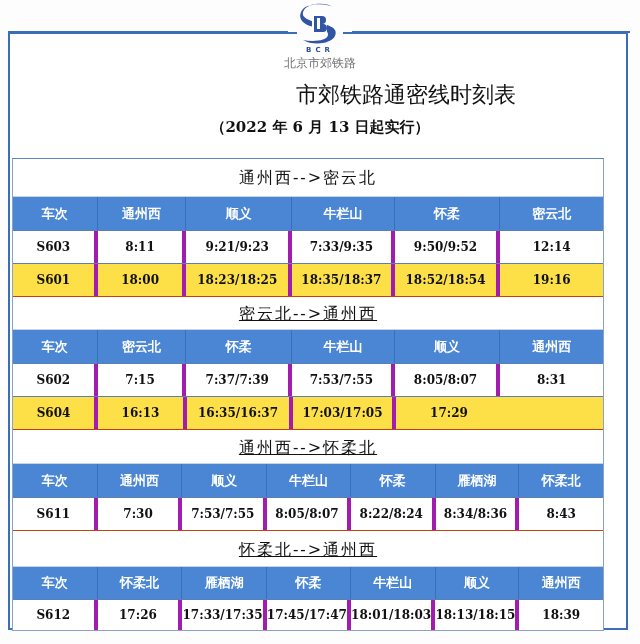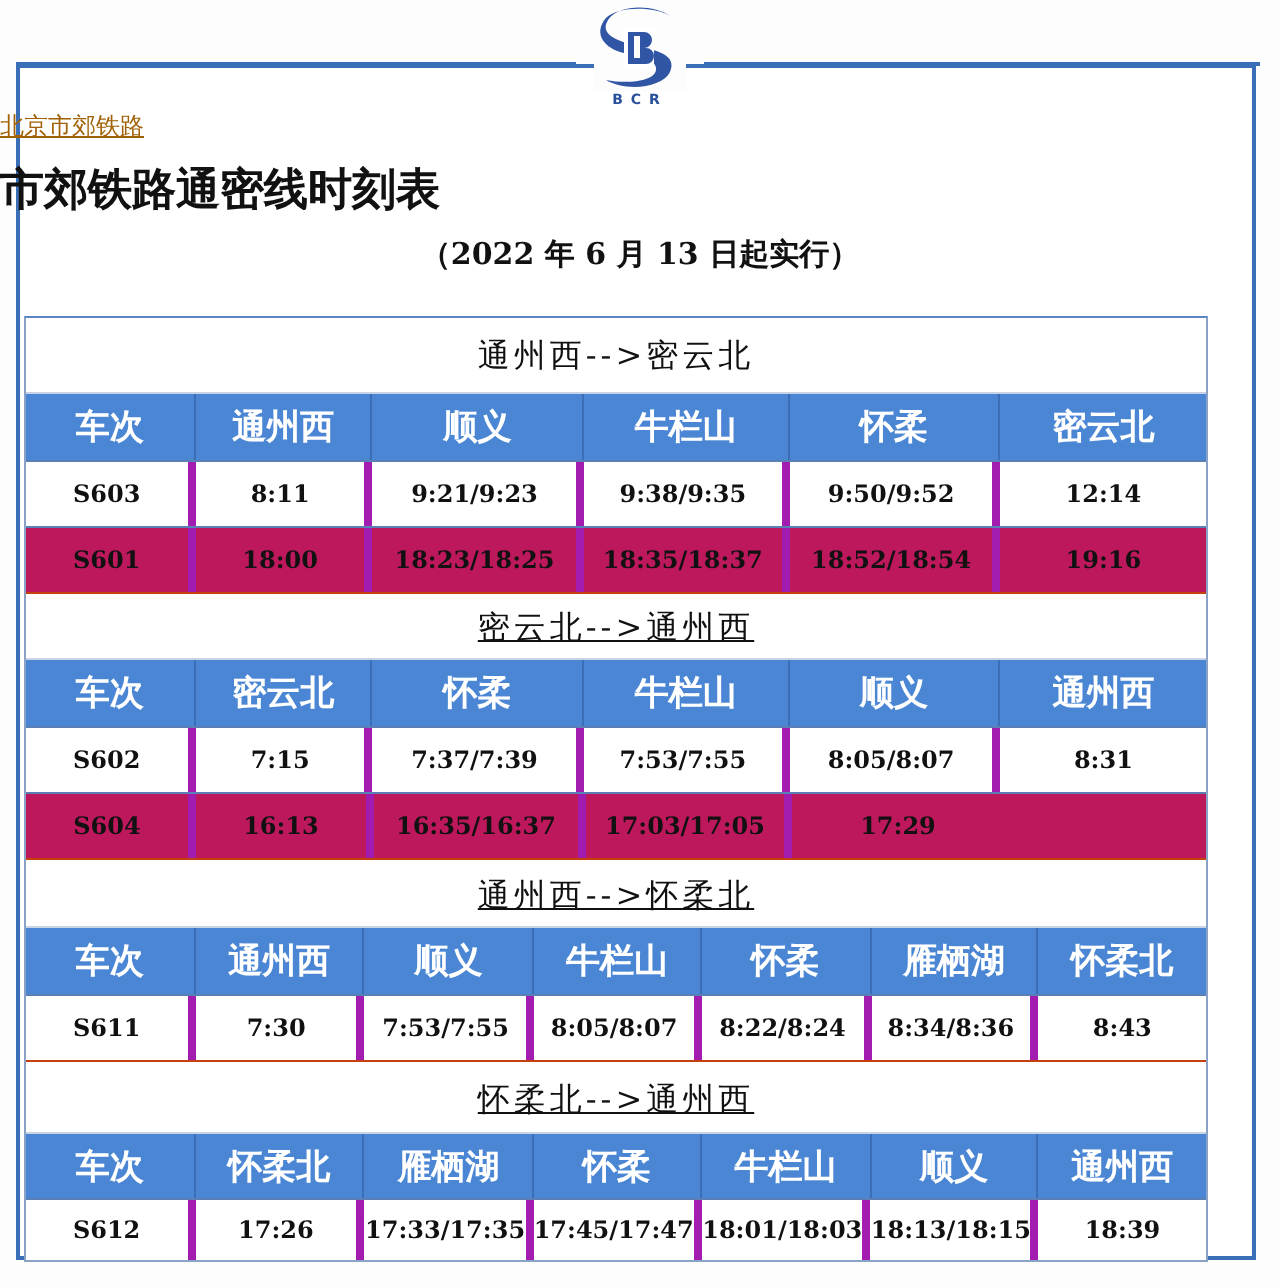--- a/index.html
+++ b/index.html
@@ -1,30 +1,30 @@
 <!DOCTYPE html>
 <html><head>
 <meta charset="utf-8">
 <style>
   html, body { margin:0; padding:0; background:#fdfdfd; }
   body { width:640px; height:644px; position:relative; overflow:hidden; font-family:"DejaVu Serif", serif; }
   .frame { position:absolute; left:8px; top:32px; width:620px; height:598px; border:2px solid #3a6fb8; box-sizing:border-box; background:#fff; }
   .logo { position:absolute; left:297px; top:2px; width:46px; height:44px; }
   .logo-side { position:absolute; top:31px; height:2px; background:#3a6fb8; }
   .bcr { position:absolute; left:0; width:640px; top:46px; text-align:center; font-family:"DejaVu Sans", sans-serif; font-size:7px; font-weight:bold; letter-spacing:4px; color:#2a4f9a; }
-  .org { position:absolute; left:0; width:640px; top:55px; font-family:"DejaVu Sans", sans-serif; font-size:12px; color:#a16207;text-decoration:underline; }
-  .title { position:absolute; left:0; width:516px; top:80px; text-align:left; font-size:22px; font-weight:bold; color:#111; letter-spacing:0px; }
+  .org { position:absolute; left:0; width:640px; top:55px; text-align:center; font-family:"DejaVu Sans", sans-serif; font-size:12px; color:#737373; }
+  .title { position:absolute; left:0; width:516px; top:80px; text-align:right; font-size:22px; font-weight:normal; color:#111; letter-spacing:0px; }
   .subtitle { position:absolute; left:0; width:640px; top:118px; text-align:center; font-size:15px; font-weight:bold; color:#111; }
   .tbl { position:absolute; left:12px; top:158px; width:592px; border:1px solid #8aa2c8; border-top:1px solid #5b85c4; box-sizing:border-box; }
   .sec-title { height:37px; line-height:37px; text-align:center; font-size:16px; color:#111; background:#fff; letter-spacing:2px; border-bottom:1px solid #c8d3e6; box-sizing:border-box; }
   .row { display:flex; box-sizing:border-box; }
   .row.head { height:33px; background:#4a86d4; }
-  .row.head .c { color:#fff; font-family:"DejaVu Sans", sans-serif; font-weight:bold; font-size:17px; border-right:1px solid #3a6fb8; }
+  .row.head .c { color:#fff; font-family:"DejaVu Sans", sans-serif; font-weight:bold; font-size:13px; border-right:1px solid #3a6fb8; }
   .row.body { height:33px; background:#fff; border-top:1px solid #5a7fb5; }
-  .row.body.alt { background:#be185d; }
+  .row.body.alt { background:#fde047; }
   .row.body .c { color:#111; font-weight:bold; font-size:12px; border-right:4px solid #a21caf; }
   .c { display:flex; align-items:center; justify-content:center; box-sizing:border-box; height:100%; }
   .c:last-child { border-right:none !important; }
   .w6 .c:nth-child(1){width:85px}
   .w6 .c:nth-child(2){width:89px}
   .w6 .c:nth-child(3){width:106px}
   .w6 .c:nth-child(4){width:103px}
   .w6 .c:nth-child(5){width:106px}
   .w6 .c:nth-child(6){width:103px}
   .w7 .c:nth-child(1){width:85px}
@@ -63,21 +63,21 @@
     <div class="c">通州西</div>
     <div class="c">顺义</div>
     <div class="c">牛栏山</div>
     <div class="c">怀柔</div>
     <div class="c">密云北</div>
   </div>
   <div class="row body w6">
     <div class="c">S603</div>
     <div class="c">8:11</div>
     <div class="c">9:21/9:23</div>
-    <div class="c">9:38/9:35</div>
+    <div class="c">7:33/9:35</div>
     <div class="c">9:50/9:52</div>
     <div class="c">12:14</div>
   </div>
   <div class="row body alt w6">
     <div class="c">S601</div>
     <div class="c">18:00</div>
     <div class="c">18:23/18:25</div>
     <div class="c">18:35/18:37</div>
     <div class="c">18:52/18:54</div>
     <div class="c">19:16</div>

